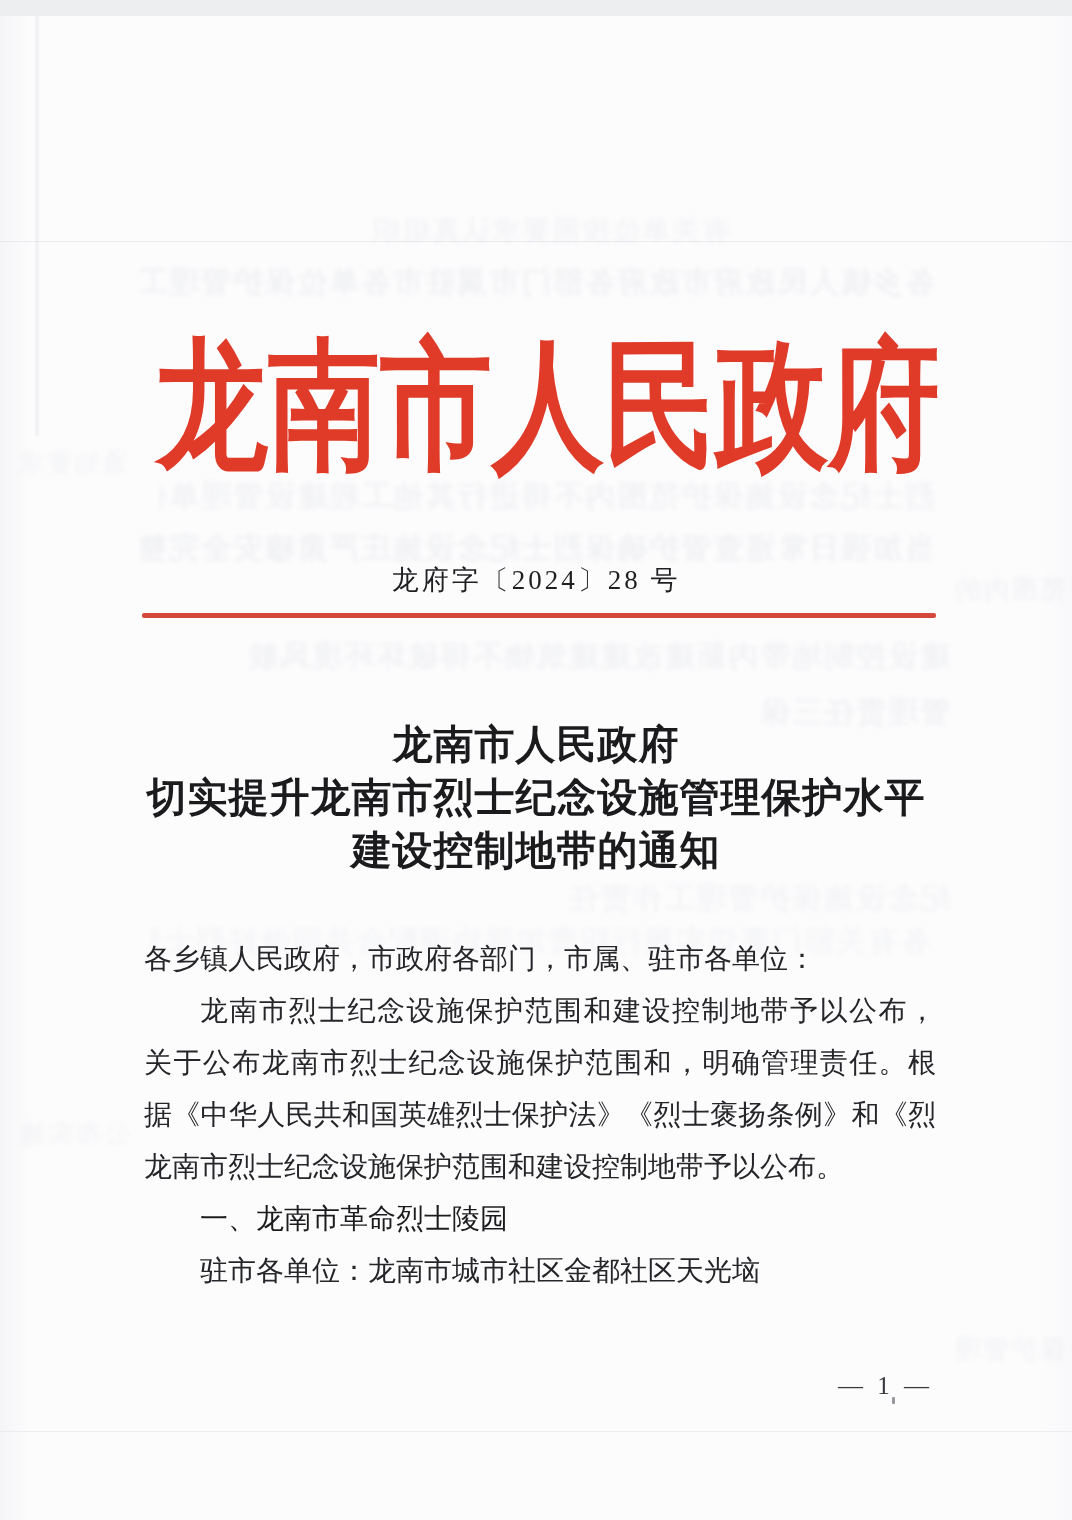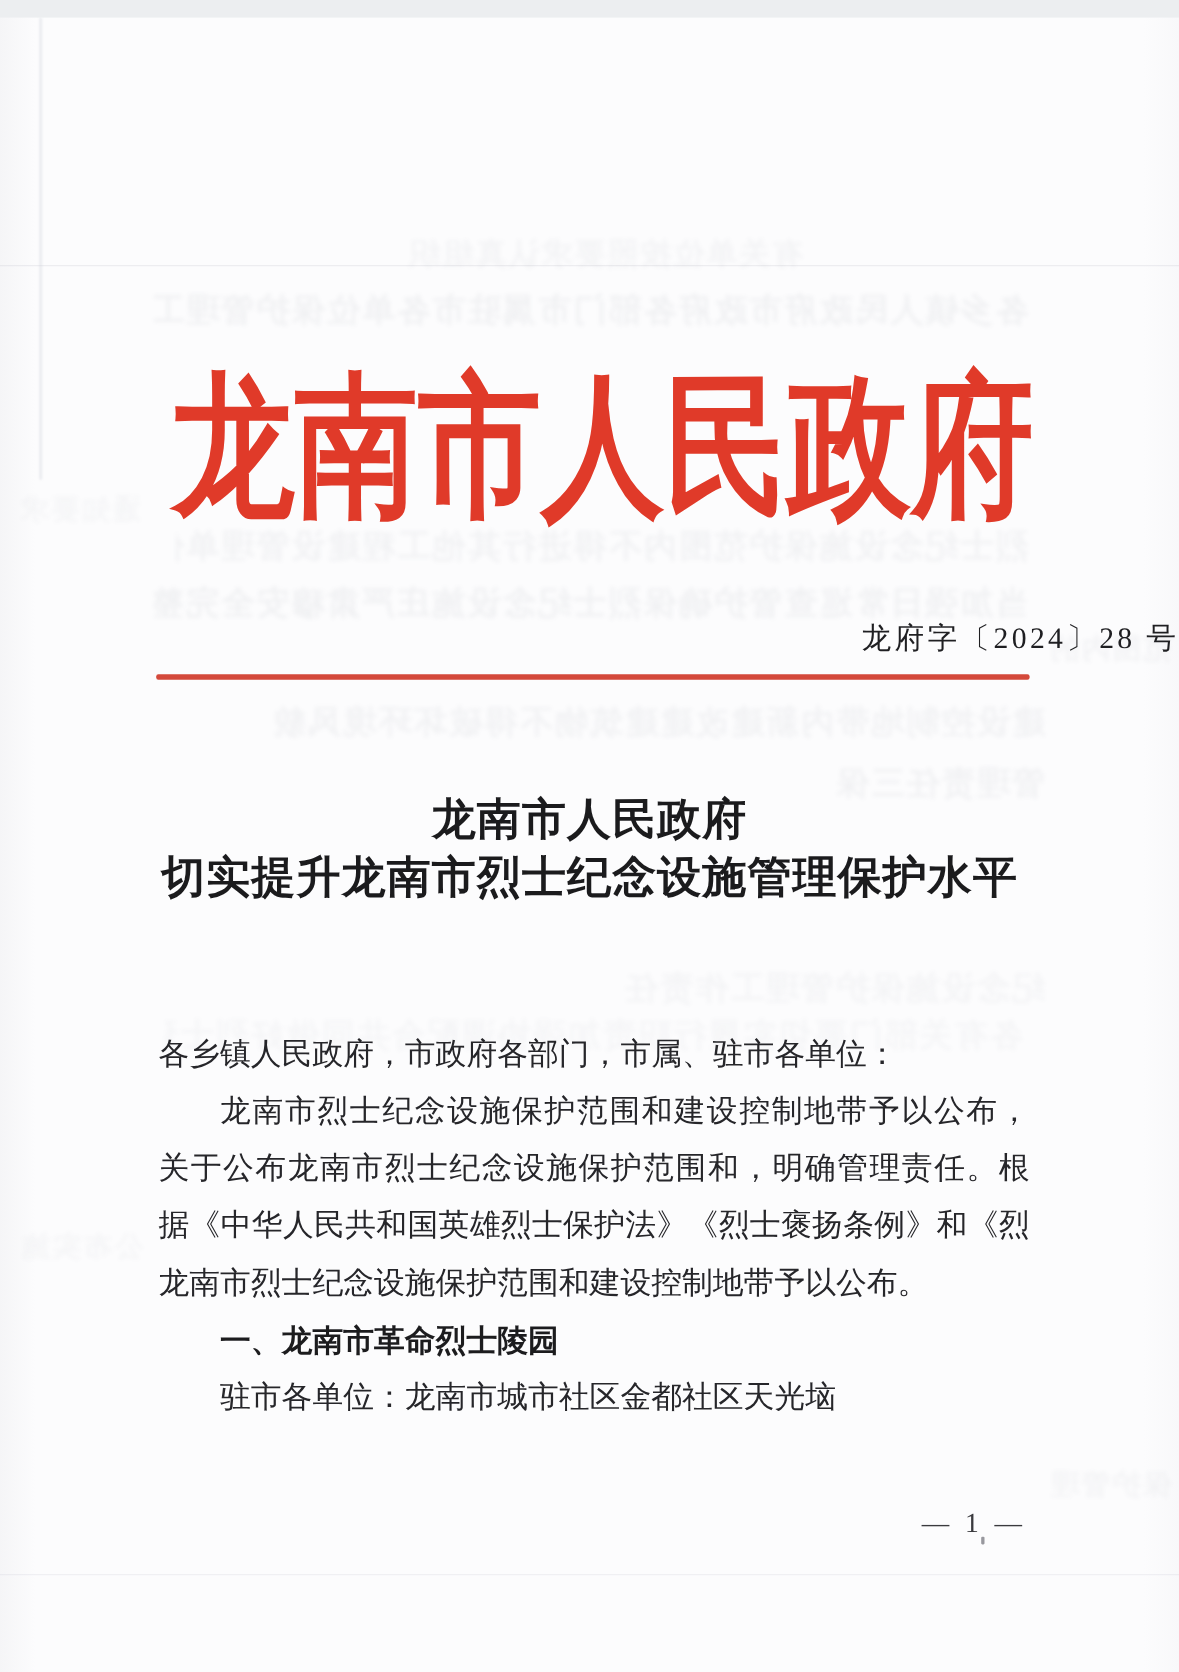--- a/index.html
+++ b/index.html
@@ -48,21 +48,21 @@
     text-align: center;
     font-size: 112px; font-weight: bold;
     color: #e03a29;
     letter-spacing: 0px;
     transform: scaleY(1.26);
     transform-origin: top center;
     white-space: nowrap;
   }
   .doc-number {
     position: absolute; top: 546px; left: 0; width: 100%;
-    text-align: right;
+    text-align: center;
     font-size: 27px; color: #1f1f22; letter-spacing: 3px;
   }
   .red-rule {
     position: absolute; top: 597px; left: 142px; width: 794px; height: 5px;
     border-radius: 2px;
   }
   
   .doc-title {
     position: absolute; top: 702px; left: 0; width: 100%;
     text-align: center;
@@ -74,21 +74,21 @@
   .body-text {
     position: absolute; top: 917px; left: 144px; width: 792px;
     font-size: 28px; line-height: 52px;
     color: #26262a;
   }
   .bl { height: 52px; white-space: nowrap; }
   .bl.just { white-space: normal; text-align: justify; text-align-last: justify; }
   .bl.ind { text-indent: 2em; }
   .bl.bold-sans {
     font-family: "Liberation Sans", "DejaVu Sans", sans-serif;
-    font-weight: bold; color: #1c1c1e;
+    font-weight: normal; color: #1c1c1e;
   }
   
   .page-number {
     position: absolute; top: 1356px; left: 838px;
     font-size: 25px; color: #3a3a3e; letter-spacing: 4px;
     white-space: nowrap;
   }
 </style>
 </head>
 <body>
@@ -117,20 +117,21 @@
 
   <div class="agency-title" style="color: rgb(224, 58, 41);">龙南市人民政府</div>
 
   <div class="doc-number">龙府字〔2024〕28 号</div>
 
   <div class="red-rule" id="red-rule" style="background: rgb(212, 73, 59);"></div>
 
   <div class="doc-title">
     <div>龙南市人民政府</div>
     <div>切实提升龙南市烈士纪念设施管理保护水平</div>
+    <div>建设控制地带的通知</div>
   </div>
 
   <div class="body-text">
       <div class="bl">各乡镇人民政府，市政府各部门，市属、驻市各单位：</div>
       <div class="bl ind just">龙南市烈士纪念设施保护范围和建设控制地带予以公布，</div>
       <div class="bl just">关于公布龙南市烈士纪念设施保护范围和，明确管理责任。根</div>
       <div class="bl just">据《中华人民共和国英雄烈士保护法》《烈士褒扬条例》和《烈</div>
       <div class="bl">龙南市烈士纪念设施保护范围和建设控制地带予以公布。</div>
       <div class="bl ind bold-sans">一、龙南市革命烈士陵园</div>
       <div class="bl ind">驻市各单位：龙南市城市社区金都社区天光垴</div>

